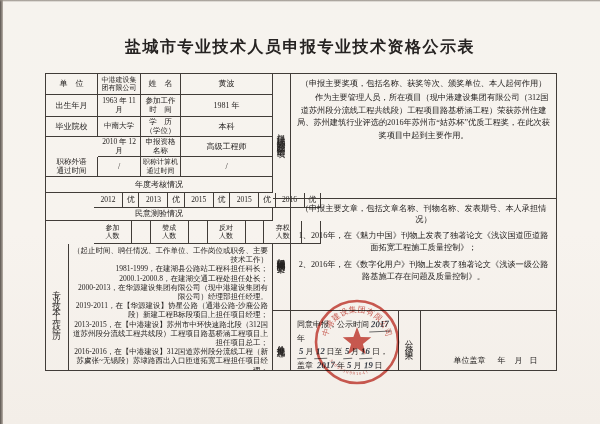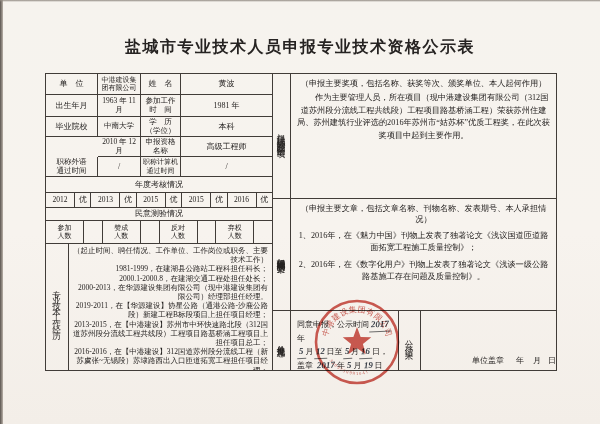--- a/index.html
+++ b/index.html
@@ -11,35 +11,35 @@
   .doc-title{position:absolute;left:0;right:0;top:37px;text-align:center;font-size:16px;font-weight:bold;letter-spacing:1.5px;}
   .tbl{position:absolute;left:45px;top:73px;width:510px;height:296px;border:1px solid #413c38;box-sizing:content-box;}
   .cell{position:absolute;box-sizing:border-box;border-right:1px solid #413c38;border-bottom:1px solid #413c38;
         display:flex;align-items:center;justify-content:center;text-align:center;font-size:8px;line-height:9.5px;overflow:hidden;}
   .noR{border-right:none!important}
   .noB{border-bottom:none!important}
   .pre{white-space:pre-line}
   .f7{font-size:7px;line-height:8.2px}
   .f75{font-size:7.5px;line-height:8.6px}
   .vlabel{writing-mode:vertical-rl;text-orientation:upright;font-size:8.5px;letter-spacing:1px;line-height:16px;}
-  .rowflex{display:flex;align-items:stretch;padding:0;}
+  .rowflex{display:flex;align-items:stretch;padding:0;margin-left:48px;}
   .ycell{width:28px;border-right:1px solid #413c38;display:flex;align-items:center;justify-content:center;font-size:7.5px;}
   .gcell{flex:1;border-right:1px solid #413c38;display:flex;align-items:center;justify-content:center;font-size:8px;}
   .plabel{width:37px;border-right:1px solid #413c38;display:flex;align-items:center;justify-content:center;font-size:7px;line-height:8px;white-space:pre-line;}
   .pblank{flex:1;border-right:1px solid #413c38;}
   .para{display:block;text-align:center;padding:4px 6px 0 6px;}
   .awards-body{font-size:8.2px;line-height:12.6px;text-indent:2em;margin-top:3px;}
   .note-line{font-size:8.2px;line-height:11px;}
   .article-item{font-size:8.2px;line-height:12px;margin-top:5px;}
   .exp{display:block;text-align:right;padding:2px 4px 0 4px;font-size:7.5px;line-height:9.2px;}
   .exp-line{margin:0;}
   .rec{display:block;text-align:left;padding:7px 3px 0 6px;font-size:8px;line-height:13px;}
   .hw{display:inline-block;font-style:italic;font-weight:bold;color:#3a4049;border-bottom:0.8px solid #6b6b6b;
       padding:0 2px;transform:rotate(-2deg);font-size:9px;}
-  .seal-cell{display:flex;align-items:flex-end;justify-content:flex-end;padding:0 0 5px 14px;font-size:8px;}
+  .seal-cell{display:flex;align-items:flex-end;justify-content:center;padding:0 0 5px 14px;font-size:8px;}
   .ymd{margin-left:12px;}
   .stamp{position:absolute;left:311px;top:293px;width:92px;height:98px;opacity:0.82;mix-blend-mode:multiply;z-index:5;}
 </style>
 </head>
 <body>
 
 <div class="page">
   <div class="edge-left"></div>
   <div class="edge-top"></div>
 

